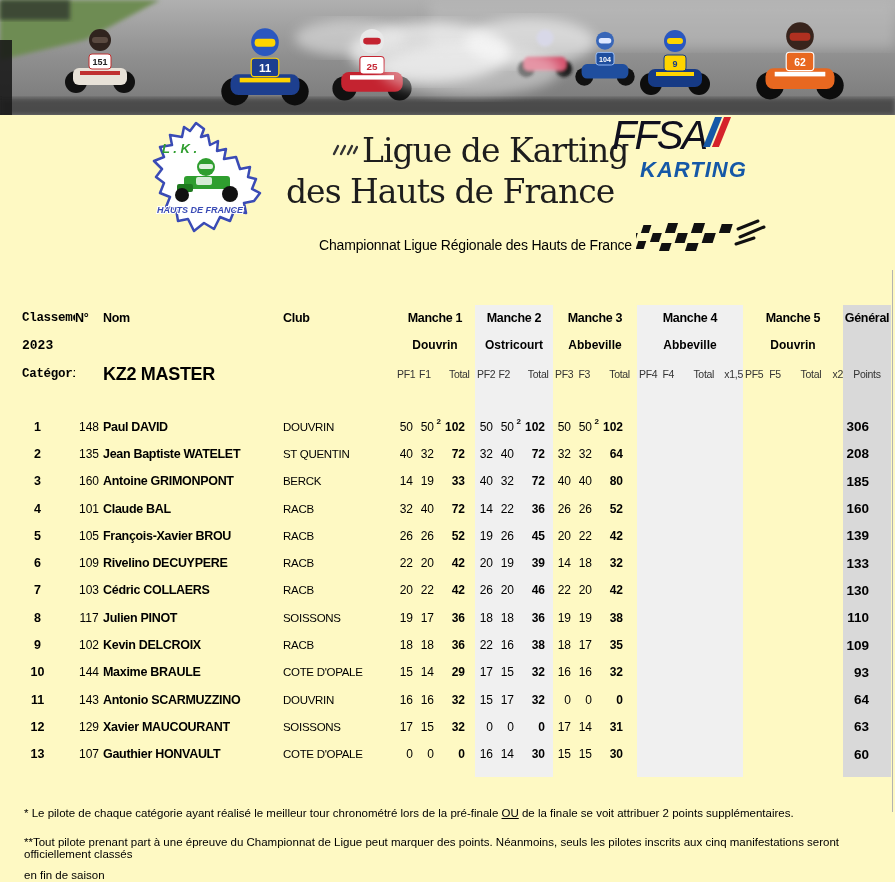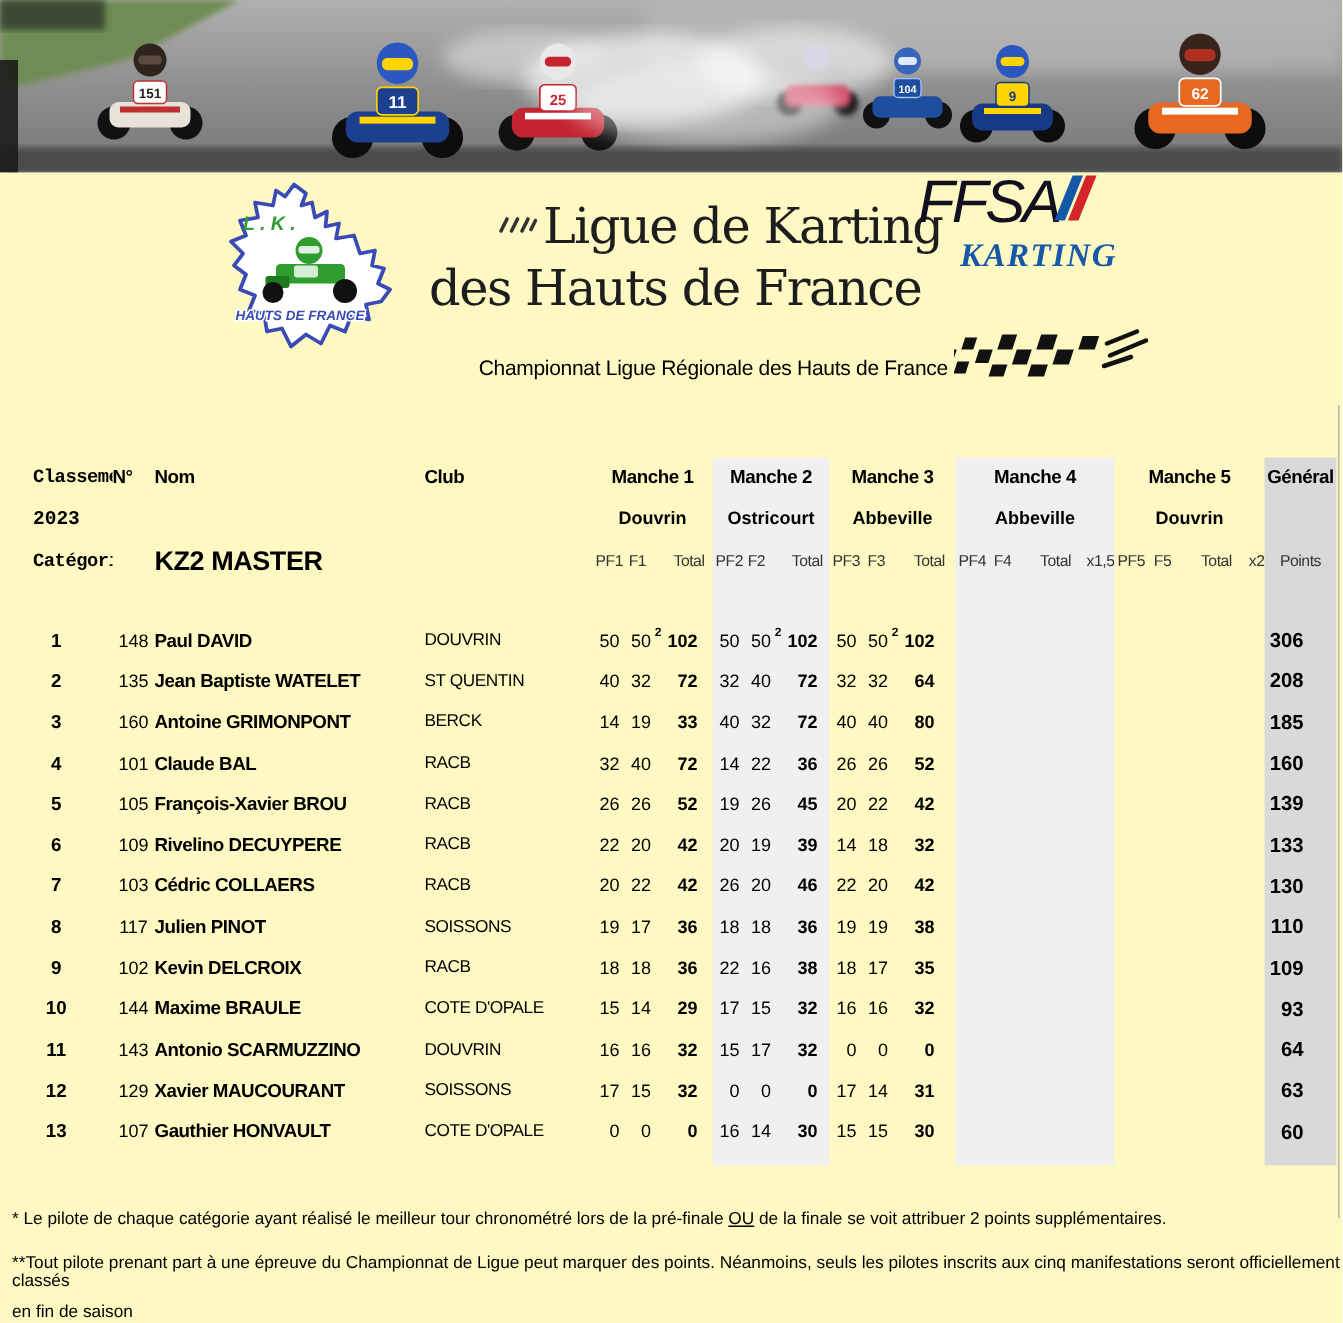--- a/index.html
+++ b/index.html
@@ -18,21 +18,21 @@
   .title-l2 { font-size:33px; letter-spacing:-1px; margin-top:2px; white-space:nowrap; }
   .speedmarks { display:inline-block; vertical-align:6px; margin-right:4px; }
   .ffsa-block { position:absolute; left:612px; top:0; text-align:left; }
   .ffsa-row { display:flex; align-items:flex-start; }
   .ffsa-name { font-family:"Liberation Sans", sans-serif; font-weight:normal; font-style:italic;
                font-size:40px; letter-spacing:-2px; color:#10101e; line-height:1; }
   .ffsa-slash { display:inline-block; margin-left:3px; margin-top:2px; }
   .ffsa-slash .s1 { display:inline-block; width:7px; height:30px; background:#1558a7; transform:skewX(-22deg); }
   .ffsa-slash .s2 { display:inline-block; width:7px; height:30px; background:#d5232a; transform:skewX(-22deg); margin-left:2px; }
   .ffsa-karting { font-weight:bold; font-style:italic; font-size:22px; color:#1558a7;
-                  letter-spacing:1px; margin-top:2px; padding-left:28px;font-family:Liberation Serif, serif; }
+                  letter-spacing:1px; margin-top:2px; padding-left:28px; }
   .swoosh { position:absolute; left:636px; top:96px; }
   .subtitle { position:absolute; left:56px; top:122px; width:839px; text-align:center;
               font-size:14px; color:#000; letter-spacing:-0.2px; }
 
   
   .tablewrap { position:relative; width:891px; margin-top:25px; }
   .stripe { position:absolute; top:0; bottom:0; z-index:0; }
   .stripe.m2  { left:475px; width:78px;  background:#f0f0f0; }
   .stripe.m4  { left:637px; width:106px; background:#f0f0f0; }
   .stripe.gen { left:843px; width:48px;  background:#d9d9d9; }
@@ -61,21 +61,21 @@
   .pname { font-size:12.5px; font-weight:bold; letter-spacing:-0.3px; }
   .club { font-size:11.5px; letter-spacing:-0.3px; }
   .mnum { font-size:12px; }
   .mnum .n1 { width:18px; text-align:right; }
   .mnum .n2 { width:16px; margin-left:5px; text-align:right; position:relative; }
   .mnum .n3 { width:26px; margin-left:5px; text-align:right; font-weight:bold; }
   .mnum .sup { position:absolute; right:-7px; top:-3px; font-size:8px; font-weight:bold; }
   .pts { font-size:13.5px; font-weight:bold; }
 
   
-  .footnotes { padding-left:8px; margin-top:30px; font-size:11.5px; color:#000; }
+  .footnotes { padding-left:24px; margin-top:30px; font-size:11.5px; color:#000; }
   .fn1 { margin-bottom:17px; }
   .fn2 { margin-bottom:9px; }
   .fn-u { text-decoration:underline; }
 </style>
 </head>
 <body>
 
 <div class="page">
 
   <svg class="banner" viewBox="0 0 895 115">

